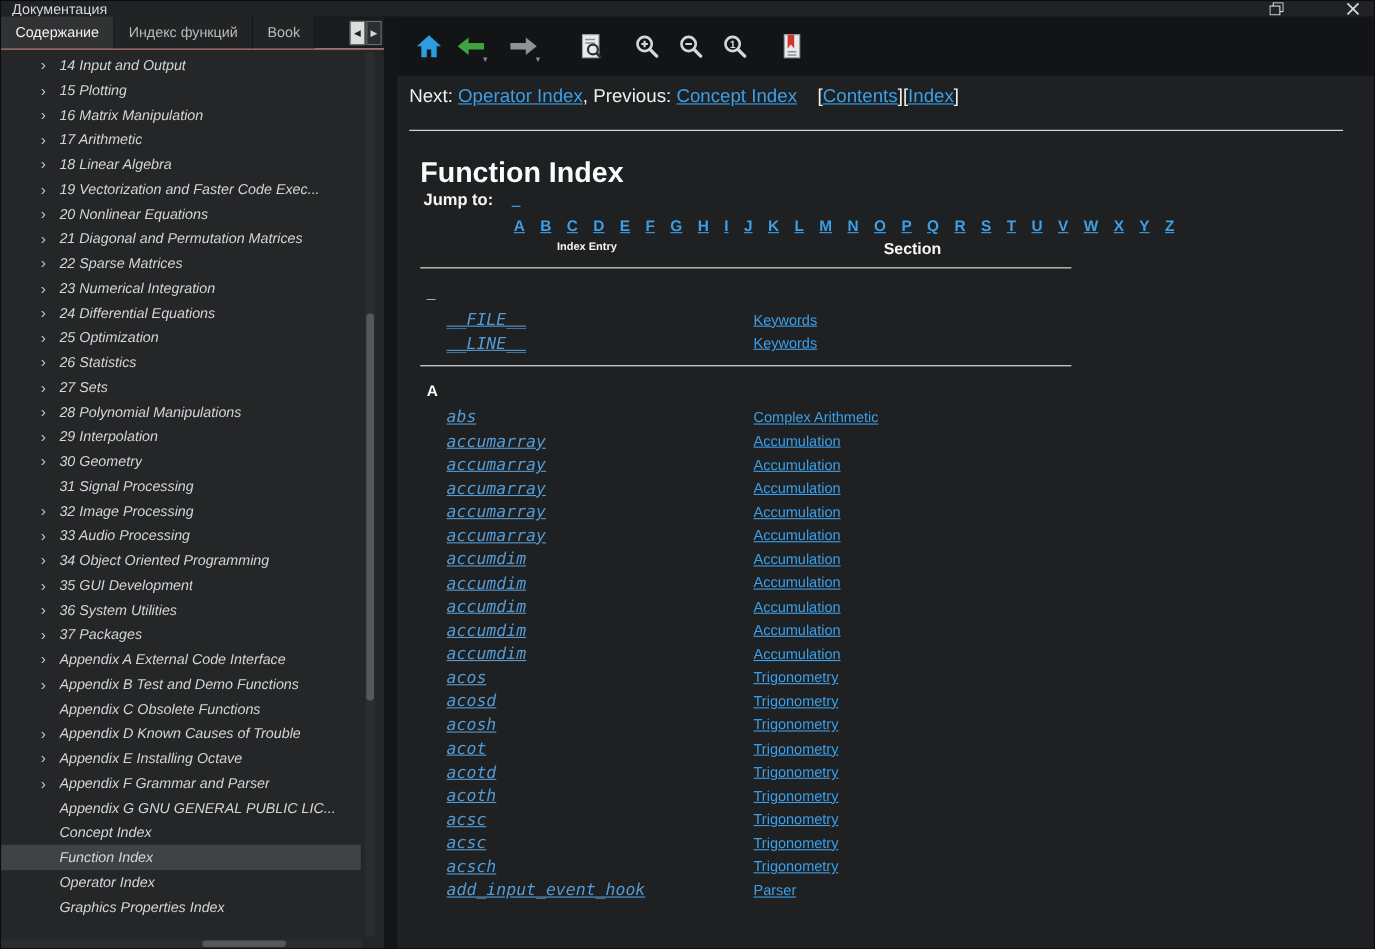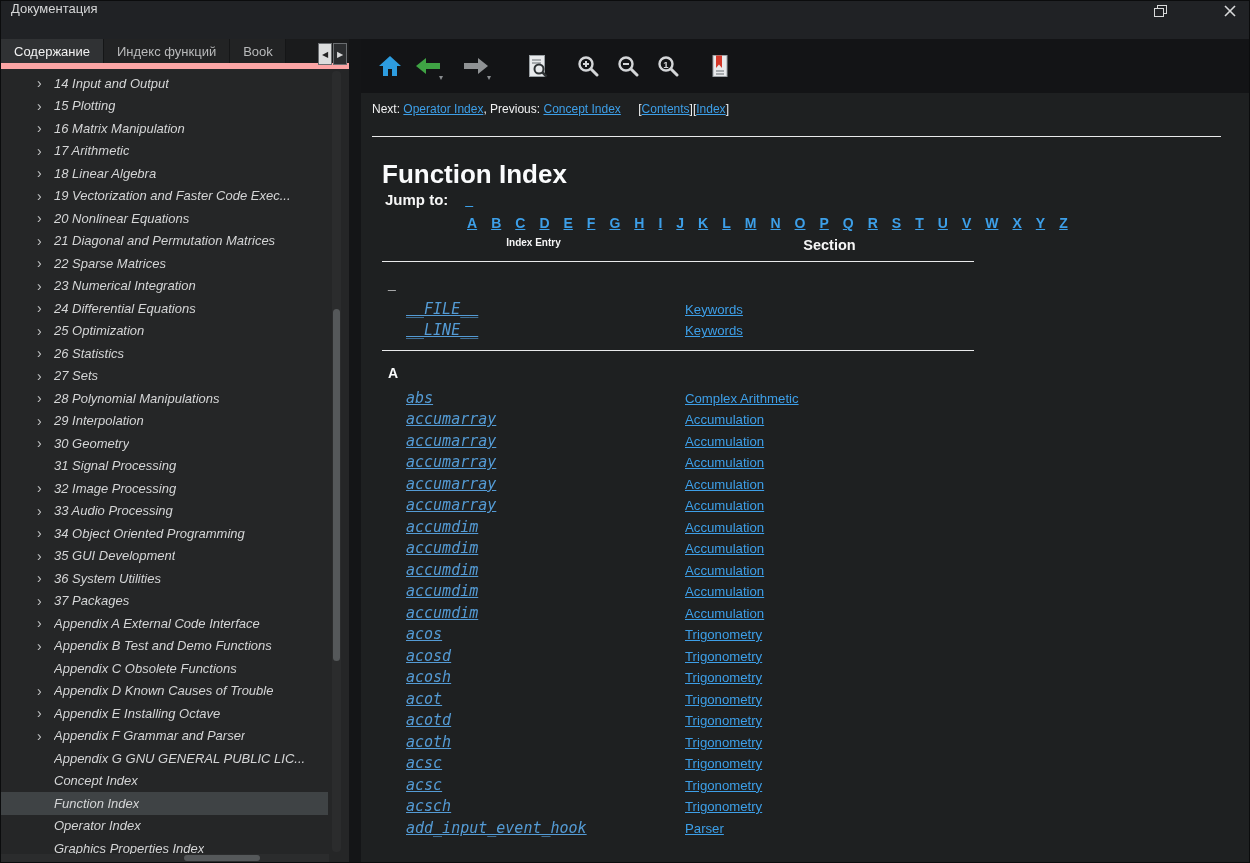--- a/index.html
+++ b/index.html
@@ -2,36 +2,36 @@
 <html style="--link-blue: #3d9fe8; --entry-link-blue: #549bd5; --home-blue: #2d9de0; --accent-green: #3fa344; --bookmark-red: #d2382a; --selection-gray: #3f4345; --rule-white: #e9eaeb;"><head>
 <meta charset="utf-8">
 <style>
   * { margin:0; padding:0; box-sizing:border-box; }
   html,body { width:1250px; height:863px; overflow:hidden;
     font-family:"Liberation Sans", sans-serif; background:#101112; }
   .window { width:1250px; height:863px; display:flex; flex-direction:column;
     background:#1d1e1f; border:1px solid #0b0c0d; }
 
   
-  .titlebar { height:38px; background:#202225; display:flex; 
+  .titlebar { height:14px; background:#202225; display:flex; align-items:center;
     padding:0 8px 0 10px; flex:0 0 auto;gap:40px; }
   .titlebar-title { color:#d6d7d8; font-size:13px; flex:1; }
   .win-btn { width:22px; height:20px; display:flex; align-items:center; justify-content:center;
     margin-left:8px; cursor:default; }
 
   
   .body-row { flex:1; display:flex; min-height:0; }
   .left-dock { width:348px; flex:0 0 auto; display:flex; flex-direction:column;
     background:#252627; }
   .splitter { width:12px; flex:0 0 auto; background:#141517; }
   .content-panel { flex:1; display:flex; flex-direction:column; min-width:0; background:#1e2021; }
 
   
   .tabbar { height:30px; flex:0 0 auto; background:#1a1b1c; display:flex;
-    align-items:stretch; position:relative; border-bottom:6px solid #fca5a5; }
+    align-items:stretch; position:relative; border-bottom:1px solid #fca5a5; }
   .tabs { display:flex; }
   .tab { padding:0 13px; display:flex; align-items:center; font-size:13px;
     color:#b9babb; background:#222324; border-right:1px solid #151617; white-space:nowrap; }
   .tab.active { background:#303234; color:#f2f2f2; }
   .tab.truncated { max-width:56px; overflow:hidden; }
   .tab-scrollers { position:absolute; right:2px; top:4px; display:flex; }
   .tab-scroll { width:14px; height:22px; border:1px solid #6a6d70; background:#dcdddd;
     color:#222; font-size:8px; display:flex; align-items:center; justify-content:center;
     margin-left:1px; }
   .tab-scroll.dark { background:#2b2d2f; color:#d8d9da; }
@@ -56,21 +56,21 @@
   .toolbar { height:54px; flex:0 0 auto; background:#131416; display:flex;
     align-items:center; padding-left:12px; }
   .tb-btn { width:34px; height:34px; display:flex; align-items:center; justify-content:center;
     position:relative; flex:0 0 auto; }
   .tb-btn .drop { position:absolute; bottom:1px; right:2px; font-size:8px; color:#8a8d90; }
   .ml4{margin-left:4px} .ml14{margin-left:14px} .ml28{margin-left:28px}
   .ml16{margin-left:16px} .ml6{margin-left:6px} .ml18{margin-left:18px}
 
   
   .doc-area { flex:1; overflow:hidden; padding:0 28px 0 11px; color:#f6f6f6; }
-  .navline { margin-top:9px; font-size:12px; color:#f0f1f2; }
+  .navline { margin-top:9px; font-size:17px; color:#f0f1f2; }
   a.doclink { color:var(--link-blue,#3d9fe8); text-decoration:underline; cursor:pointer; }
   .nav-bracket-group { margin-left:14px; }
   .nav-rule { border:0; border-top:1px solid var(--rule-white,#e9eaeb); margin-top:20px; }
   .doc-title { margin:22px 0 0 10px; font-size:26px; font-weight:bold; color:#fafbfc; }
   .jump-row { margin:1px 0 0 13px; font-size:15px; font-weight:bold; }
   .jump-row a { margin-left:17px; font-weight:bold; }
   .letter-row { margin:7px 0 0 95px; display:flex; gap:14px; }
   .letter-link { color:var(--link-blue,#3d9fe8); font-weight:bold; font-size:14px;
     text-decoration:underline; cursor:pointer; }
 

